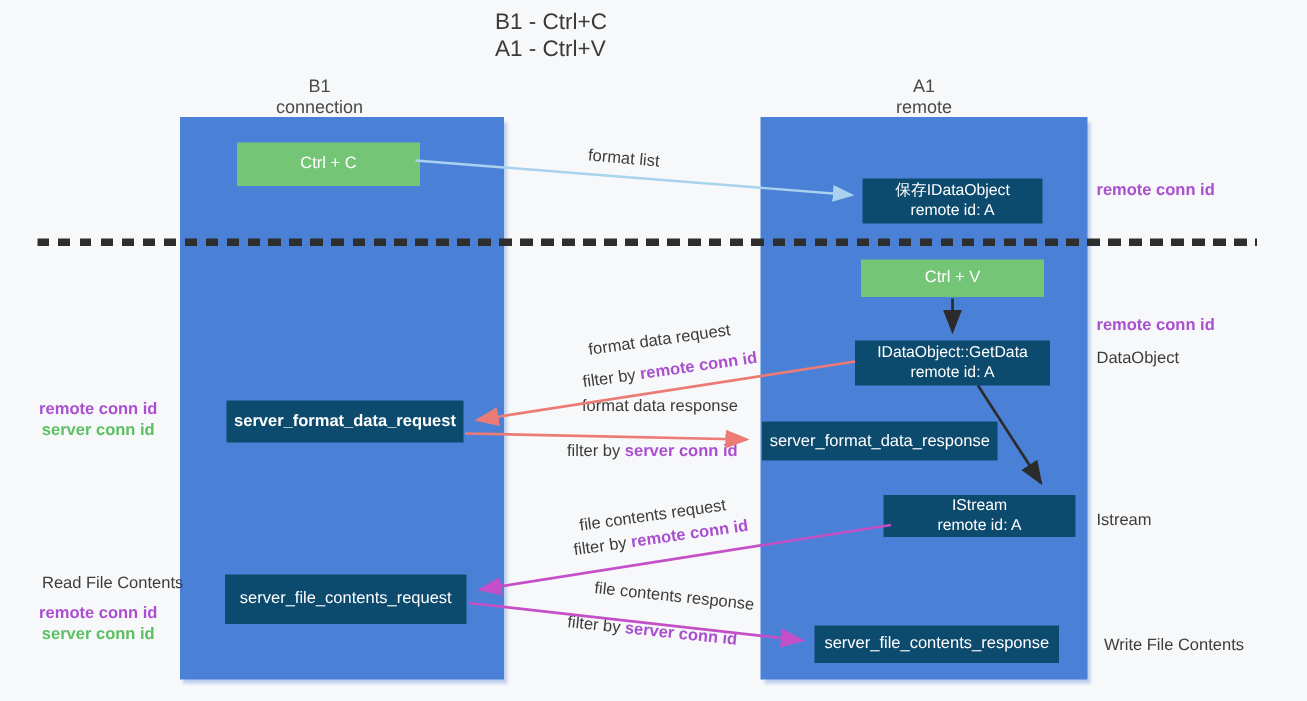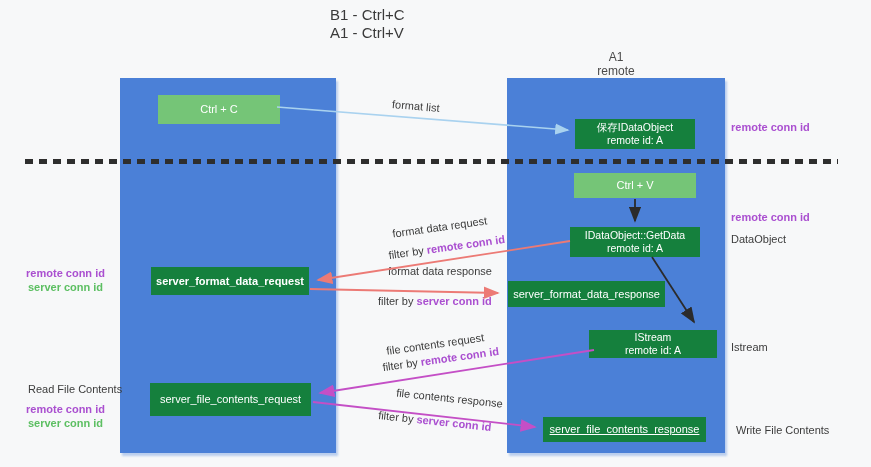--- a/index.html
+++ b/index.html
@@ -13,21 +13,21 @@
   .lane{position:absolute; top:78px; height:375px; background:#4b80d7;
         box-shadow:2px 3px 2px rgba(75,128,215,0.35);}
 
   .dash-line{position:absolute; left:25px; top:159px; width:813px; height:5px;
              background:repeating-linear-gradient(90deg,#2e2e2e 0 8px,transparent 8px 14px);}
 
   .box{position:absolute; display:flex; flex-direction:column; align-items:center;
        justify-content:center; color:#ffffff; text-align:center; font-size:11px;
        line-height:13px;}
   .box.green{background:#75c577;}
-  .box.orange{background:#15803d;}
+  .box.orange{background:#0c4a6e;}
   .box .l2{font-size:10.5px;}
 
   .lbl{position:absolute; white-space:nowrap; font-size:11px; color:#3c3c3c;}
   .purple{color:#aa4fd0; font-weight:bold;}
   .greenc{color:#5cbf62; font-weight:bold;}
   .rot-up{transform:rotate(-8deg); transform-origin:center;}
   .rot-dn5{transform:rotate(5deg); transform-origin:center;}
   .rot-dn6{transform:rotate(6deg); transform-origin:center;}
   .side-group{position:absolute; width:95px; text-align:center; font-size:11px;
               line-height:14px; white-space:nowrap;}
@@ -36,20 +36,24 @@
 </head>
 <body>
 
 <div id="canvas">
 
   <div class="title">
     <div>B1 - Ctrl+C</div>
     <div>A1 - Ctrl+V</div>
   </div>
 
+  <div class="lane-header" style="left:153px; top:50px;">
+    <div>B1</div>
+    <div>connection</div>
+  </div>
   <div class="lane-header" style="left:556px; top:50px;">
     <div>A1</div>
     <div>remote</div>
   </div>
 
   <div class="lane" style="left:120px; width:216px;"></div>
   <div class="lane" style="left:507px; width:218px;"></div>
 
   <div class="dash-line"></div>
 
@@ -81,21 +85,21 @@
 
   <div class="box orange" style="left:589px; top:330px; width:128px; height:28px;">
     <div class="l2">IStream</div>
     <div class="l2">remote id: A</div>
   </div>
 
   <div class="box orange" style="left:150px; top:383px; width:161px; height:33px;">
     <div>server_file_contents_request</div>
   </div>
 
-  <div class="box orange" style="left:543px; top:417px; width:163px; height:25px;text-decoration:underline;">
+  <div class="box orange" style="left:543px; top:417px; width:163px; height:25px;">
     <div>server_file_contents_response</div>
   </div>
 
   <div class="lbl rot-dn5" style="left:392px; top:100px;">format list</div>
 
   <div class="lbl rot-up" style="left:392px; top:221px;">format data request</div>
   <div class="lbl rot-up" style="left:388px; top:241px;"><span>filter by </span><span class="purple">remote conn id</span></div>
 
   <div class="lbl" style="left:388px; top:265px;">format data response</div>
   <div class="lbl" style="left:378px; top:295px;"><span>filter by </span><span class="purple">server conn id</span></div>

